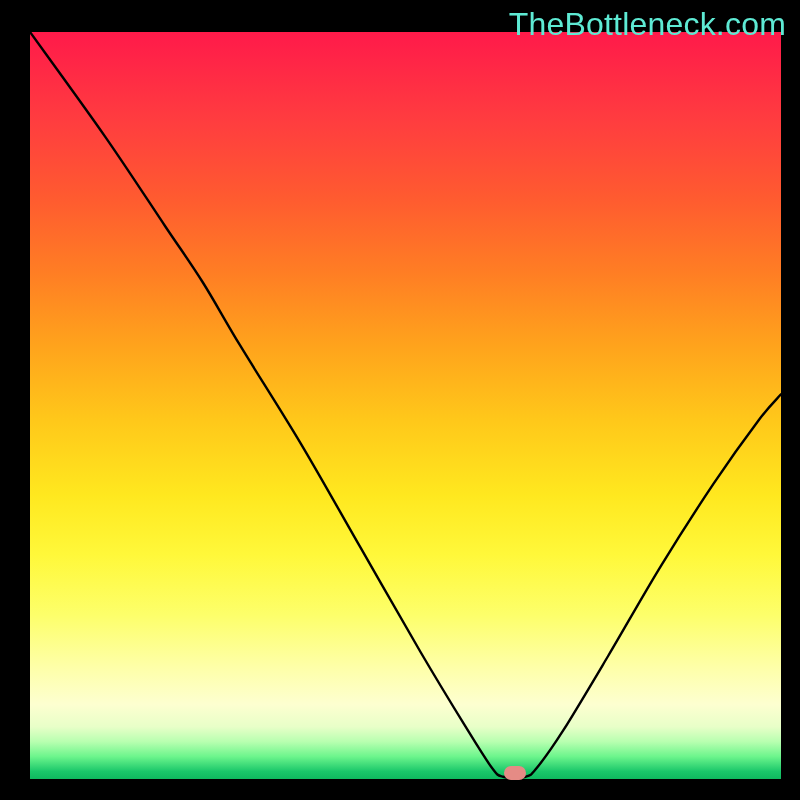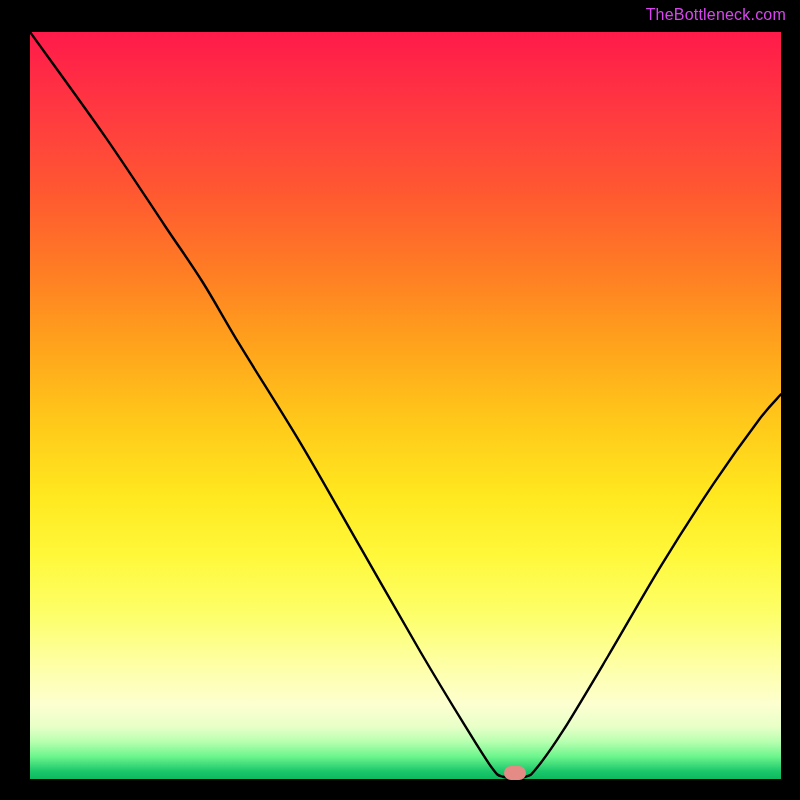--- a/index.html
+++ b/index.html
@@ -55,22 +55,22 @@
     width: 22px;
     height: 14px;
     background: #e58b85;
     border-radius: 7px;
     transform: translate(-50%, -50%);
   }
   .watermark {
     position: absolute;
     top: 6px;
     right: 14px;
-    color: #d946ef;
-    font-size: 16px;
+    color: #5eead4;
+    font-size: 32px;
     font-weight: 500;
     letter-spacing: 0.2px;
   }
 </style>
 </head>
 <body>
 
 <div class="frame">
   <div class="plot">
     <svg class="curve" viewBox="0 0 751 747" preserveAspectRatio="none">

